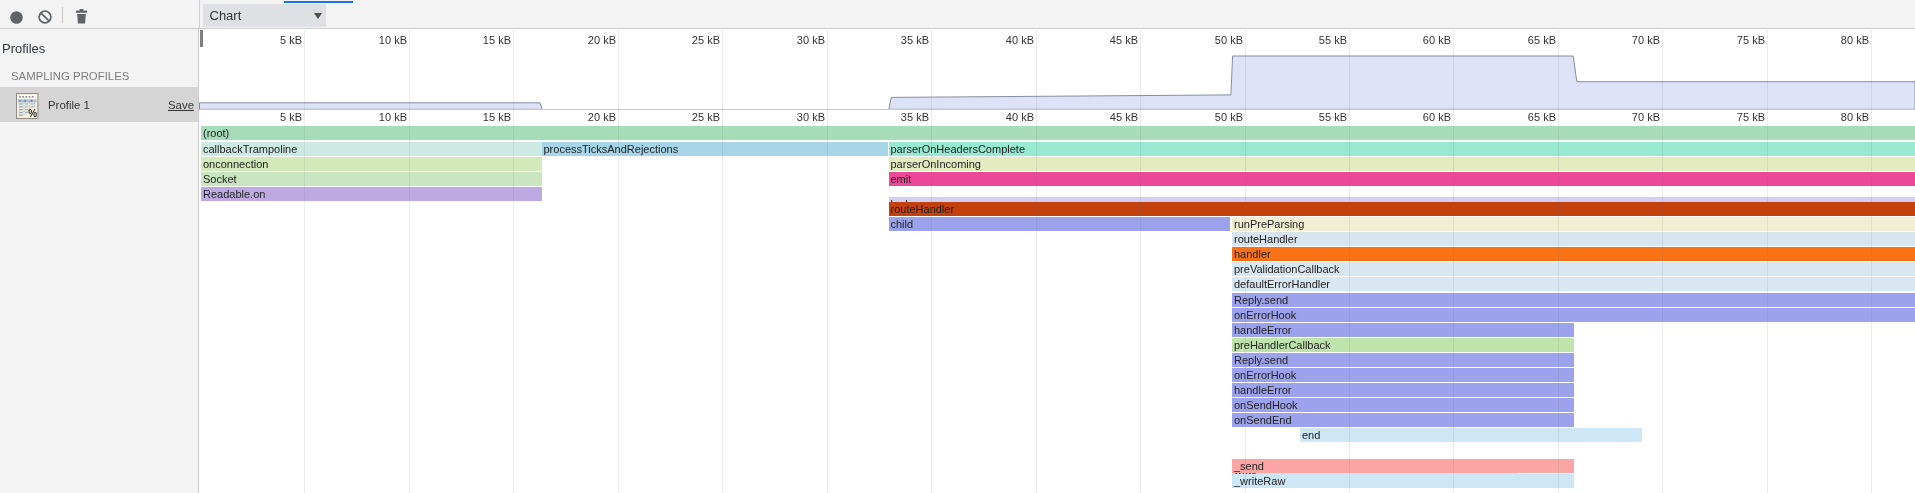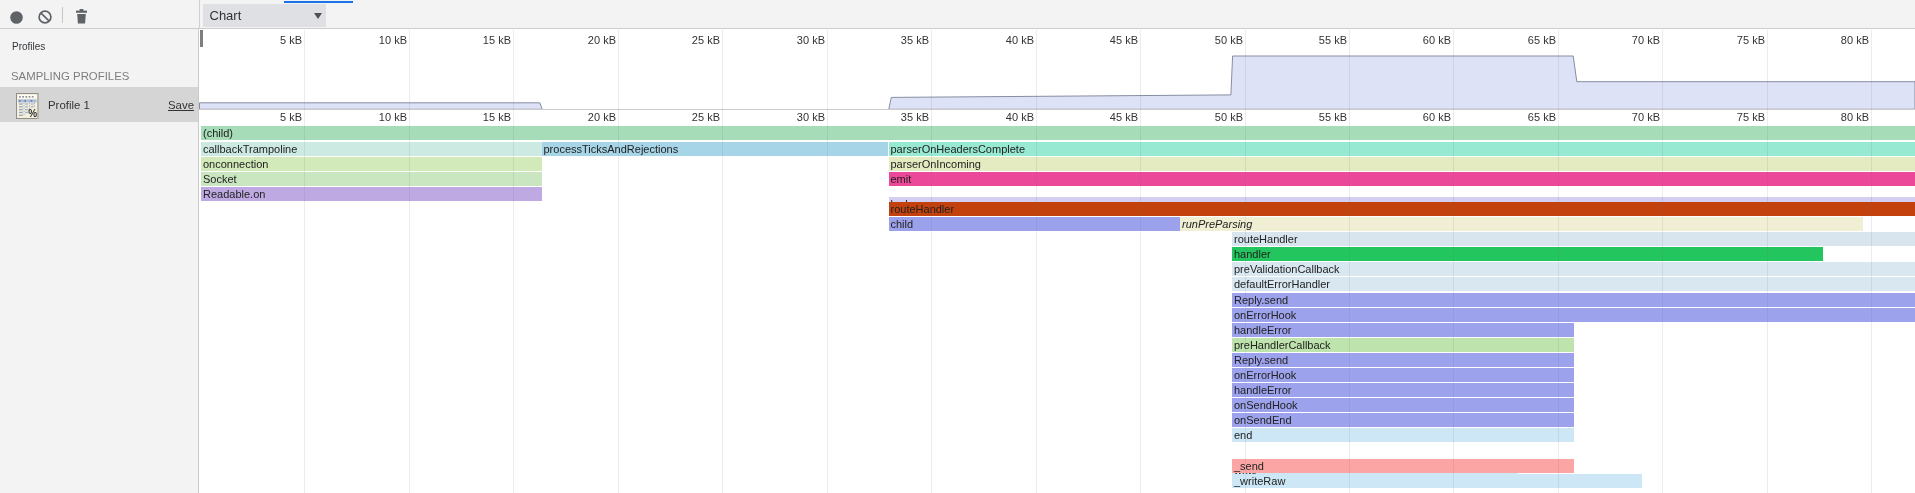--- a/index.html
+++ b/index.html
@@ -20,21 +20,21 @@
 <div class="abs" style="left:62px;top:7px;width:1px;height:16px;background:#c6c6c6;"></div>
 <svg class="abs" style="left:75px;top:9px" width="13" height="15">
     <rect x="4.6" y="0" width="3.8" height="2" fill="#5f6368"></rect>
     <rect x="1" y="1.6" width="11" height="2.2" fill="#5f6368"></rect>
     <path d="M2.2,5 h8.6 l-0.7,9.6 h-7.2 z" fill="#5f6368"></path>
   </svg>
 <div class="abs" style="left:202.5px;top:3.5px;width:123.5px;height:23px;background:#dfe0e4;font-size:13px;color:#2f3337;line-height:23px;padding-left:7px;box-sizing:border-box;">Chart</div>
 <div class="abs" style="left:314px;top:12.5px;width:0;height:0;border-left:4.5px solid transparent;border-right:4.5px solid transparent;border-top:6px solid #4f4f4f;"></div>
 <div class="abs" style="left:0;top:29px;width:198px;height:464px;background:#f3f3f3;border-right:1px solid #ccc;"></div>
 <div class="abs" style="left:199px;top:0;width:1px;height:28px;background:#d0d0d0;"></div>
-<div class="abs" style="left:12px;top:41px;font-size:10px;color:#33373b;">Profiles</div>
+<div class="abs" style="left:2px;top:41px;font-size:13px;color:#33373b;">Profiles</div>
 <div class="abs" style="left:11px;top:69.5px;font-size:11.4px;color:#7d7d7d;">SAMPLING PROFILES</div>
 <div class="abs" style="left:0;top:87px;width:198px;height:35px;background:#d5d5d5;"></div>
 <svg class="abs" style="left:16px;top:93px" width="23" height="26">
 <rect x="0.5" y="0.5" width="21.5" height="25" fill="#f2f0dc" stroke="#8f8f87"></rect>
 <rect x="21" y="2" width="1.5" height="24" fill="#b9b9b0"></rect>
 <rect x="2" y="2" width="18.5" height="3.6" fill="#fcfcf8"></rect>
 <rect x="3" y="3.1" width="1.8" height="1.5" fill="#8a8a8a"></rect>
     <rect x="6.2" y="3.1" width="1.8" height="1.5" fill="#8a8a8a"></rect>
     <rect x="9.4" y="3.1" width="1.8" height="1.5" fill="#8a8a8a"></rect>
     <rect x="12.6" y="3.1" width="1.8" height="1.5" fill="#8a8a8a"></rect>
@@ -108,42 +108,42 @@
 <div class="rlab" style="left:1685px;top:34px;">75 kB</div>
 <div class="rlab" style="left:1685px;top:111px;">75 kB</div>
 <div class="rlab" style="left:1789px;top:34px;">80 kB</div>
 <div class="rlab" style="left:1789px;top:111px;">80 kB</div>
 <svg class="abs" style="left:199px;top:30px" width="1716" height="80" viewBox="199 30 1716 80">
 <path d="M199.5,109.3 L199.5,102.8 L539.8,102.8 L542.2,109.3 Z" fill="#dee2f7" stroke="#878da2" stroke-width="1"></path>
 <path d="M888.8,109.3 L891.3,97.4 L1230.9,94.9 L1232.6,56 L1573.2,56 L1576.8,81.7 L1915,81.7 L1915,109.3 Z" fill="#dee2f7" stroke="#878da2" stroke-width="1"></path>
 </svg>
 <div class="abs" style="left:199px;top:109px;width:1716px;height:1px;background:#ccc;"></div>
 <div class="abs" style="left:200px;top:30px;width:2.5px;height:17px;background:#7e7e7e;"></div>
-<div class="bar" style="left:201px;top:126.4px;width:1714px;background:#a6dcb8;">(child)</div>
+<div class="bar" style="left:201px;top:126.4px;width:1714px;background:#a6dcb8;">(root)</div>
 <div class="bar" style="left:201px;top:141.5px;width:340.5px;background:#cdeae2;">callbackTrampoline</div>
 <div class="bar" style="left:541.5px;top:141.5px;width:346px;background:#a6d5e8;">processTicksAndRejections</div>
 <div class="bar" style="left:888.5px;top:141.5px;width:1026.5px;background:#97e9d1;">parserOnHeadersComplete</div>
 <div class="bar" style="left:201px;top:156.6px;width:340.5px;background:#d2e9ba;">onconnection</div>
 <div class="bar" style="left:888.5px;top:156.6px;width:1026.5px;background:#e4ebc0;">parserOnIncoming</div>
 <div class="bar" style="left:201px;top:171.7px;width:340.5px;background:#c9e6c1;">Socket</div>
 <div class="bar" style="left:888.5px;top:171.7px;width:1026.5px;background:#ec4899;">emit</div>
 <div class="bar" style="left:201px;top:186.8px;width:340.5px;background:#bfa9e3;">Readable.on</div>
 <div class="bar" style="left:888.5px;top:197px;width:1026.5px;background:#d3cff0;">lookup</div>
 <div class="bar" style="left:888.5px;top:201.9px;width:1026.5px;background:#c2410c;">routeHandler</div>
 <div class="bar" style="left:888.5px;top:217.0px;width:341.5px;background:#9ba1eb;">child</div>
-<div class="bar" style="left:1180px;top:217.0px;width:683px;background:#f0efd3;font-style:italic;">runPreParsing</div>
+<div class="bar" style="left:1232px;top:217.0px;width:683px;background:#f0efd3;">runPreParsing</div>
 <div class="bar" style="left:1232px;top:232.1px;width:683px;background:#d8e5ef;">routeHandler</div>
-<div class="bar" style="left:1232px;top:247.2px;width:591px;background:#22c55e;">handler</div>
+<div class="bar" style="left:1232px;top:247.2px;width:683px;background:#f97316;">handler</div>
 <div class="bar" style="left:1232px;top:262.3px;width:683px;background:#d9e7f1;">preValidationCallback</div>
 <div class="bar" style="left:1232px;top:277.4px;width:683px;background:#d9e7f1;">defaultErrorHandler</div>
 <div class="bar" style="left:1232px;top:292.5px;width:683px;background:#9da2ec;">Reply.send</div>
 <div class="bar" style="left:1232px;top:307.6px;width:683px;background:#9da2ec;">onErrorHook</div>
 <div class="bar" style="left:1232px;top:322.7px;width:342px;background:#9da2ec;">handleError</div>
 <div class="bar" style="left:1232px;top:337.8px;width:342px;background:#bee3ac;">preHandlerCallback</div>
 <div class="bar" style="left:1232px;top:352.9px;width:342px;background:#9da2ec;">Reply.send</div>
 <div class="bar" style="left:1232px;top:368.0px;width:342px;background:#9da2ec;">onErrorHook</div>
 <div class="bar" style="left:1232px;top:383.1px;width:342px;background:#9da2ec;">handleError</div>
 <div class="bar" style="left:1232px;top:398.2px;width:342px;background:#9da2ec;">onSendHook</div>
 <div class="bar" style="left:1232px;top:413.3px;width:342px;background:#9da2ec;">onSendEnd</div>
-<div class="bar" style="left:1232px;top:428.4px;width:342px;background:#cde7f6;">end</div>
+<div class="bar" style="left:1300px;top:428.4px;width:342px;background:#cde7f6;">end</div>
 <div class="bar" style="left:1232px;top:463px;width:286px;background:#cde7f6;">write_</div>
 <div class="bar" style="left:1232px;top:458.6px;width:342px;background:#fca5a5;">_send</div>
-<div class="bar" style="left:1232px;top:473.7px;width:410px;background:#cde7f6;">_writeRaw</div>
+<div class="bar" style="left:1232px;top:473.7px;width:342px;background:#cde7f6;">_writeRaw</div>
 
 </body></html>

